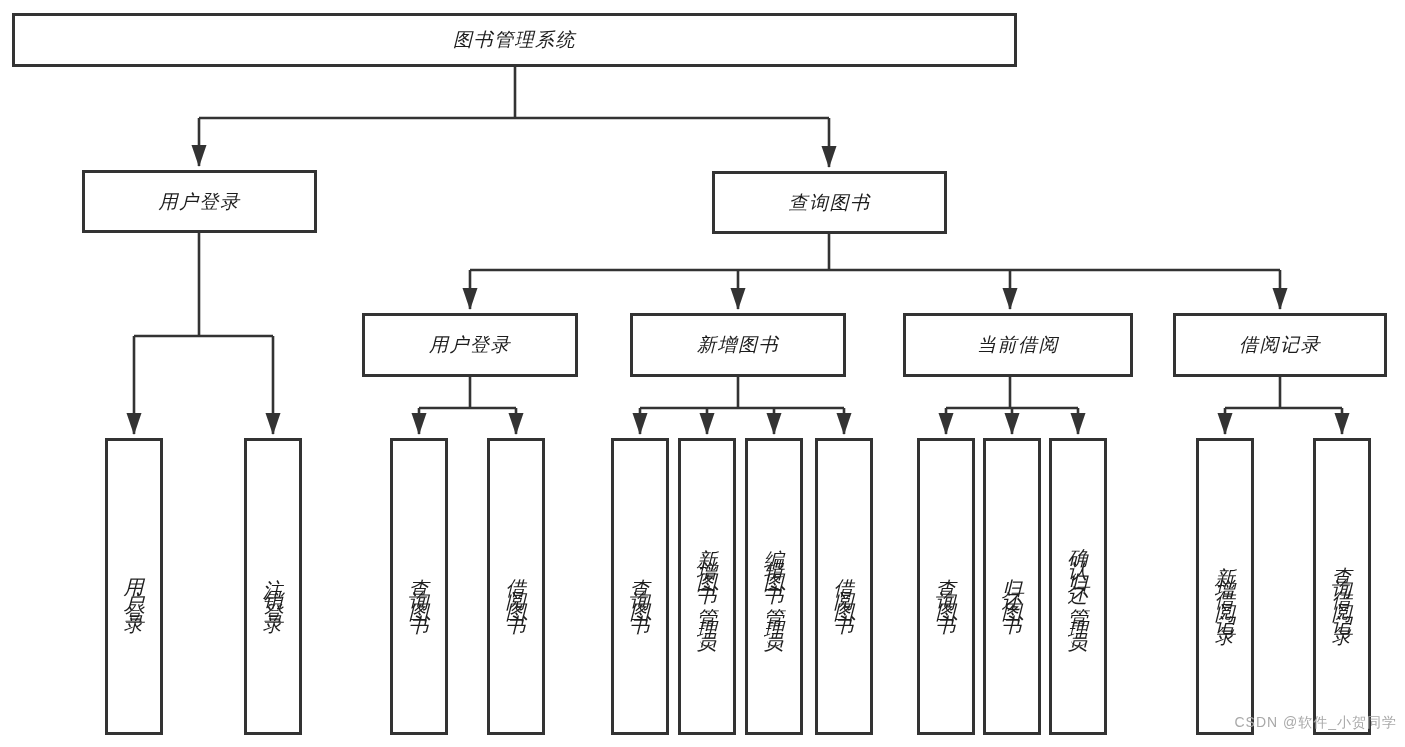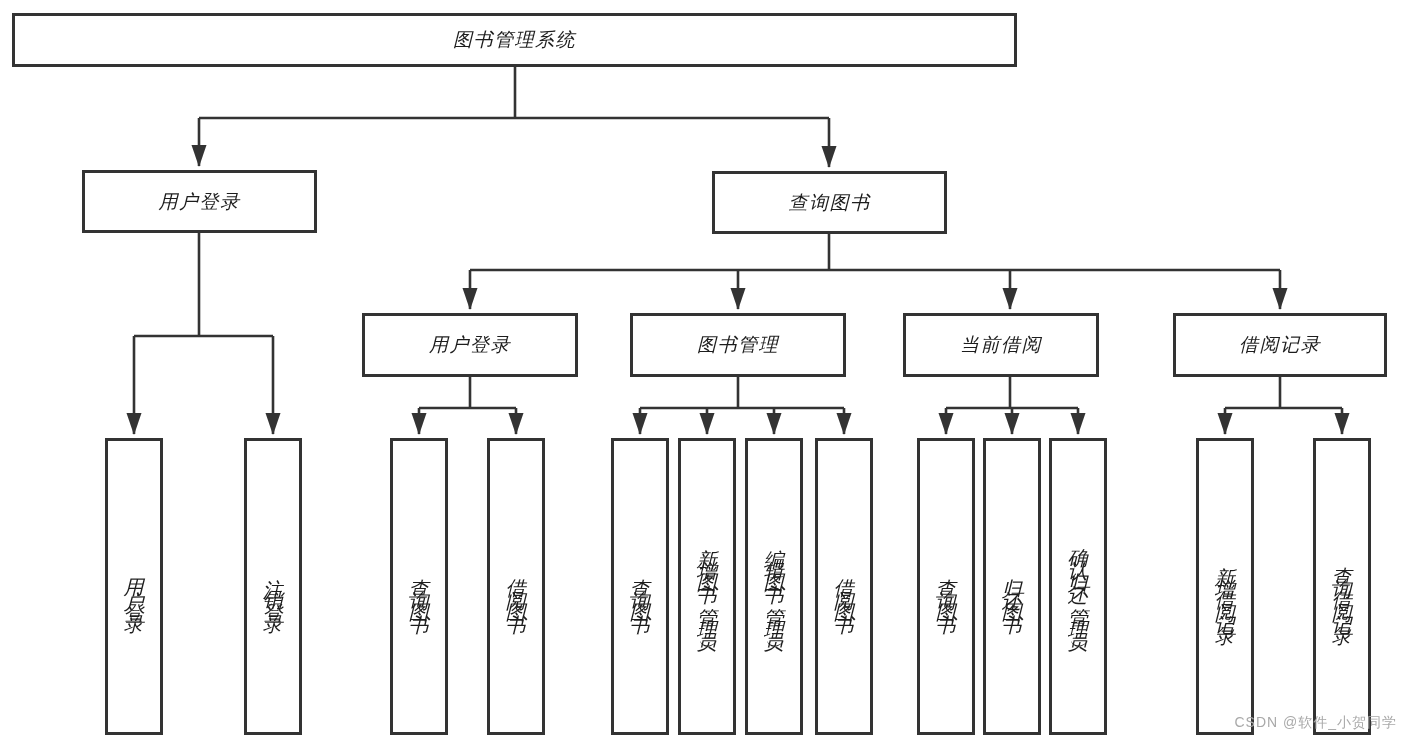--- a/index.html
+++ b/index.html
@@ -120,22 +120,22 @@
       <path d="M1342,408 L1342,434" marker-end="url(#arrow)"></path>
     </g>
   </svg>
 
   <div class="node" style="left:12px;top:13px;width:1005px;height:54px;">图书管理系统</div>
 
   <div class="node" style="left:82px;top:170px;width:235px;height:63px;">用户登录</div>
   <div class="node" style="left:712px;top:171px;width:235px;height:63px;">查询图书</div>
 
   <div class="node" style="left:362px;top:313px;width:216px;height:64px;">用户登录</div>
-  <div class="node" style="left:630px;top:313px;width:216px;height:64px;">图书管理</div>
-  <div class="node" style="left:903px;top:313px;width:196px;height:64px;">当前借阅</div>
+  <div class="node" style="left:630px;top:313px;width:216px;height:64px;">新增图书</div>
+  <div class="node" style="left:903px;top:313px;width:230px;height:64px;">当前借阅</div>
   <div class="node" style="left:1173px;top:313px;width:214px;height:64px;">借阅记录</div>
 
   <div class="node leaf" style="left:105px;top:438px;width:58px;height:297px;">
     <span class="vtext">用户登录</span>
   </div>
   <div class="node leaf" style="left:244px;top:438px;width:58px;height:297px;">
     <span class="vtext">注销登录</span>
   </div>
 
   <div class="node leaf" style="left:390px;top:438px;width:58px;height:297px;">

